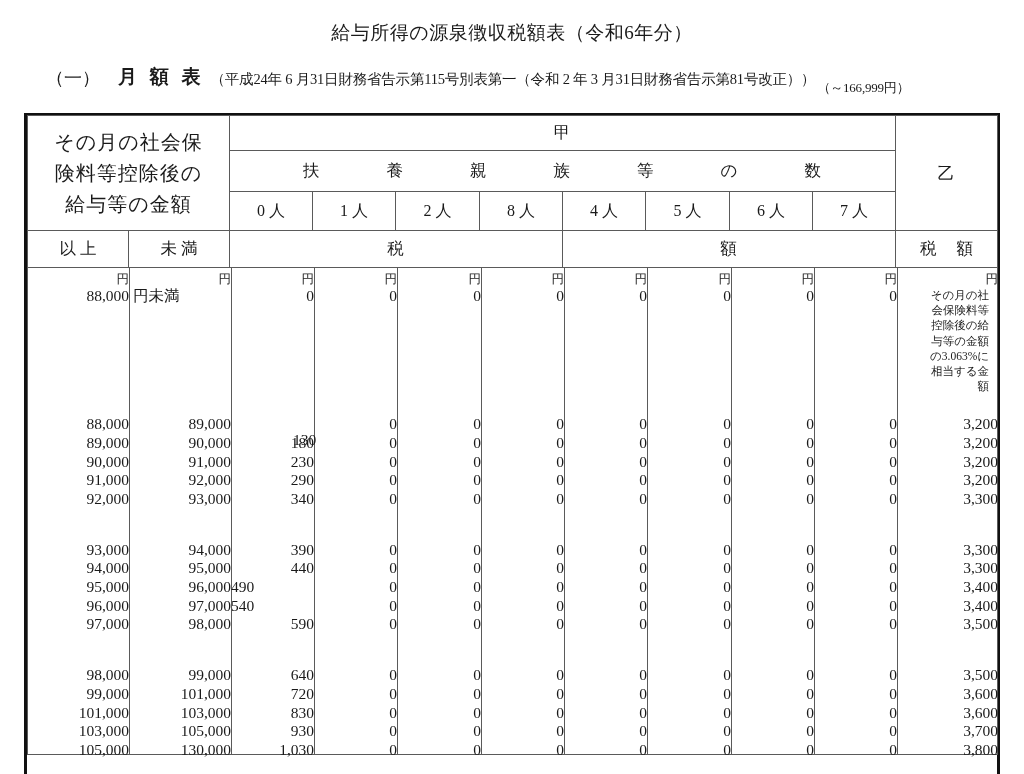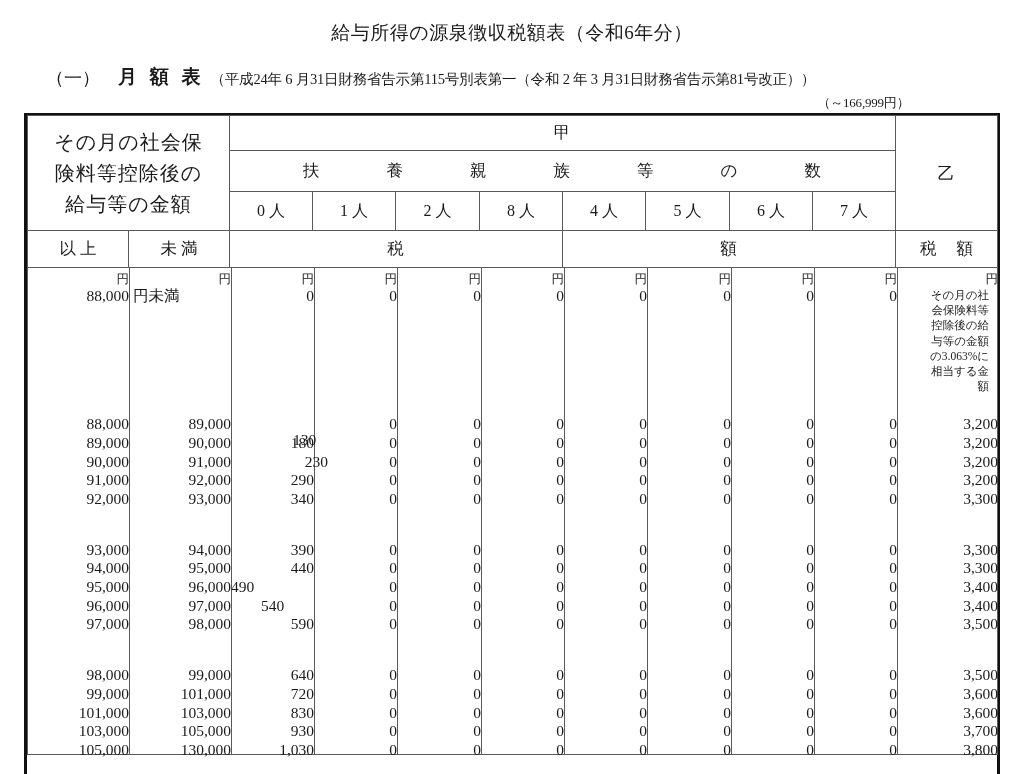--- a/index.html
+++ b/index.html
@@ -48,21 +48,21 @@
     padding-left: 6px;
     padding-bottom: 2px;
     letter-spacing: -0.2px;
   }
   .sub-range {
     font-size: 13px;
     padding-left: 2px;
     padding-bottom: 0px;
     align-self: flex-end;
     position: relative;
-    top: 21px;
+    top: 6px;
     letter-spacing: -0.2px;
   }
 
   
   .table-wrap {
     position: absolute;
     left: 24px;
     top: 113px;
     width: 976px;
     height: 661px;
@@ -366,21 +366,21 @@
               <div class="mangan cellpad" style="left: 286px; width: 83px; top: 165.94px; text-align: right;">0</div>
               <div class="mangan cellpad" style="left: 369px; width: 84px; top: 165.94px; text-align: right;">0</div>
               <div class="mangan cellpad" style="left: 453px; width: 83px; top: 165.94px; text-align: right;">0</div>
               <div class="mangan cellpad" style="left: 536px; width: 83px; top: 165.94px; text-align: right;">0</div>
               <div class="mangan cellpad" style="left: 619px; width: 84px; top: 165.94px; text-align: right;">0</div>
               <div class="mangan cellpad" style="left: 703px; width: 83px; top: 165.94px; text-align: right;">0</div>
               <div class="mangan cellpad" style="left: 786px; width: 83px; top: 165.94px; text-align: right;">0</div>
               <div class="mangan cellpad" style="left: 869px; width: 101px; top: 165.94px; text-align: right;">3,200</div>
               <div class="mangan cellpad" style="left: 0px; width: 101px; top: 184.54px; text-align: right;">90,000</div>
               <div class="mangan cellpad" style="left: 101px; width: 102px; top: 184.54px; text-align: right;">91,000</div>
-              <div class="mangan cellpad" style="left: 203px; width: 83px; top: 184.54px; text-align: right; margin-left: 14px;">230</div>
+              <div class="mangan cellpad" style="left: 203px; width: 83px; top: 184.54px; text-align: right;">230</div>
               <div class="mangan cellpad" style="left: 286px; width: 83px; top: 184.54px; text-align: right;">0</div>
               <div class="mangan cellpad" style="left: 369px; width: 84px; top: 184.54px; text-align: right;">0</div>
               <div class="mangan cellpad" style="left: 453px; width: 83px; top: 184.54px; text-align: right;">0</div>
               <div class="mangan cellpad" style="left: 536px; width: 83px; top: 184.54px; text-align: right;">0</div>
               <div class="mangan cellpad" style="left: 619px; width: 84px; top: 184.54px; text-align: right;">0</div>
               <div class="mangan cellpad" style="left: 703px; width: 83px; top: 184.54px; text-align: right;">0</div>
               <div class="mangan cellpad" style="left: 786px; width: 83px; top: 184.54px; text-align: right;">0</div>
               <div class="mangan cellpad" style="left: 869px; width: 101px; top: 184.54px; text-align: right;">3,200</div>
               <div class="mangan cellpad" style="left: 0px; width: 101px; top: 203.14px; text-align: right;">91,000</div>
               <div class="mangan cellpad" style="left: 101px; width: 102px; top: 203.14px; text-align: right;">92,000</div>
@@ -432,21 +432,21 @@
               <div class="mangan cellpad" style="left: 286px; width: 83px; top: 310.09px; text-align: right;">0</div>
               <div class="mangan cellpad" style="left: 369px; width: 84px; top: 310.09px; text-align: right;">0</div>
               <div class="mangan cellpad" style="left: 453px; width: 83px; top: 310.09px; text-align: right;">0</div>
               <div class="mangan cellpad" style="left: 536px; width: 83px; top: 310.09px; text-align: right;">0</div>
               <div class="mangan cellpad" style="left: 619px; width: 84px; top: 310.09px; text-align: right;">0</div>
               <div class="mangan cellpad" style="left: 703px; width: 83px; top: 310.09px; text-align: right;">0</div>
               <div class="mangan cellpad" style="left: 786px; width: 83px; top: 310.09px; text-align: right;">0</div>
               <div class="mangan cellpad" style="left: 869px; width: 101px; top: 310.09px; text-align: right;">3,400</div>
               <div class="mangan cellpad" style="left: 0px; width: 101px; top: 328.69px; text-align: right;">96,000</div>
               <div class="mangan cellpad" style="left: 101px; width: 102px; top: 328.69px; text-align: right;">97,000</div>
-              <div class="mangan cellpad" style="left: 203px; width: 83px; top: 328.69px; text-align: center; font-family: Liberation Serif, serif;">540</div>
+              <div class="mangan cellpad" style="left: 203px; width: 83px; top: 328.69px; text-align: left; font-family: Liberation Serif, serif;">540</div>
               <div class="mangan cellpad" style="left: 286px; width: 83px; top: 328.69px; text-align: right;">0</div>
               <div class="mangan cellpad" style="left: 369px; width: 84px; top: 328.69px; text-align: right;">0</div>
               <div class="mangan cellpad" style="left: 453px; width: 83px; top: 328.69px; text-align: right;">0</div>
               <div class="mangan cellpad" style="left: 536px; width: 83px; top: 328.69px; text-align: right;">0</div>
               <div class="mangan cellpad" style="left: 619px; width: 84px; top: 328.69px; text-align: right;">0</div>
               <div class="mangan cellpad" style="left: 703px; width: 83px; top: 328.69px; text-align: right;">0</div>
               <div class="mangan cellpad" style="left: 786px; width: 83px; top: 328.69px; text-align: right;">0</div>
               <div class="mangan cellpad" style="left: 869px; width: 101px; top: 328.69px; text-align: right;">3,400</div>
               <div class="mangan cellpad" style="left: 0px; width: 101px; top: 347.29px; text-align: right;">97,000</div>
               <div class="mangan cellpad" style="left: 101px; width: 102px; top: 347.29px; text-align: right;">98,000</div>

